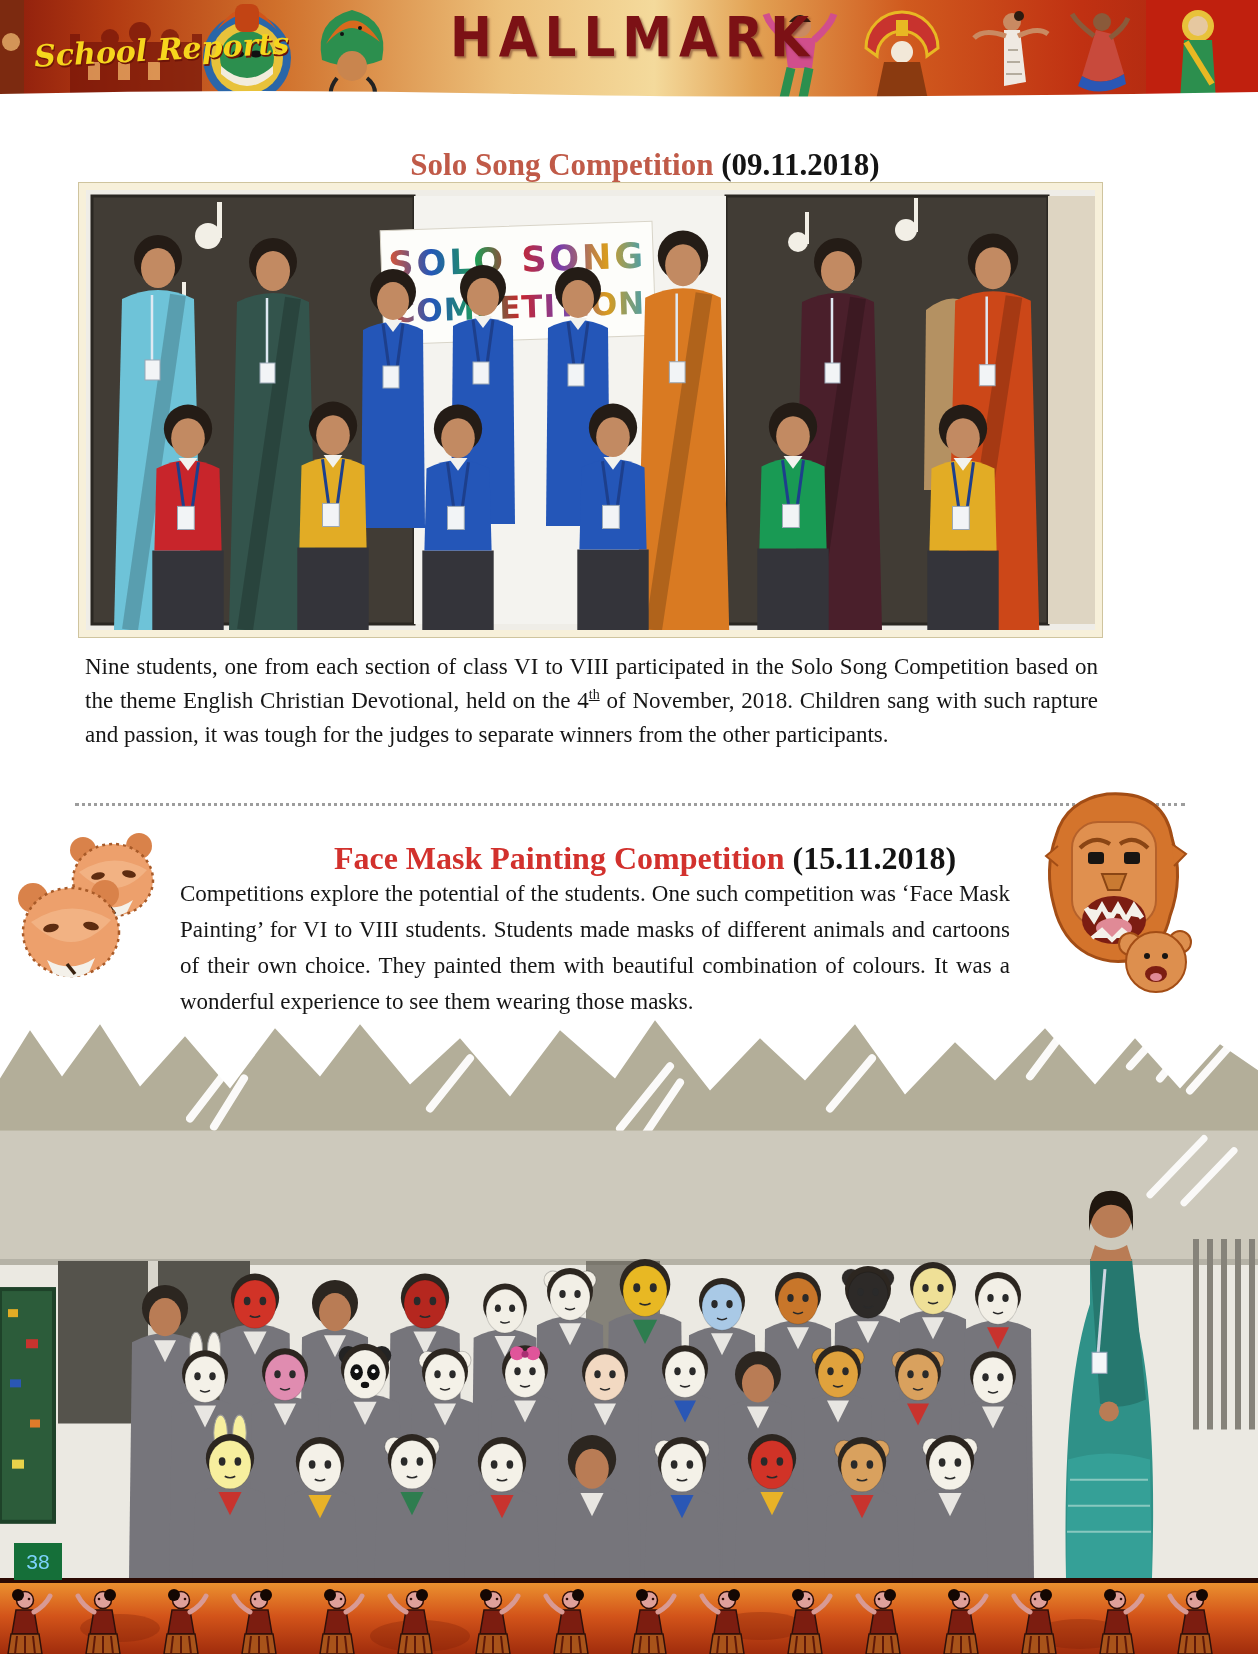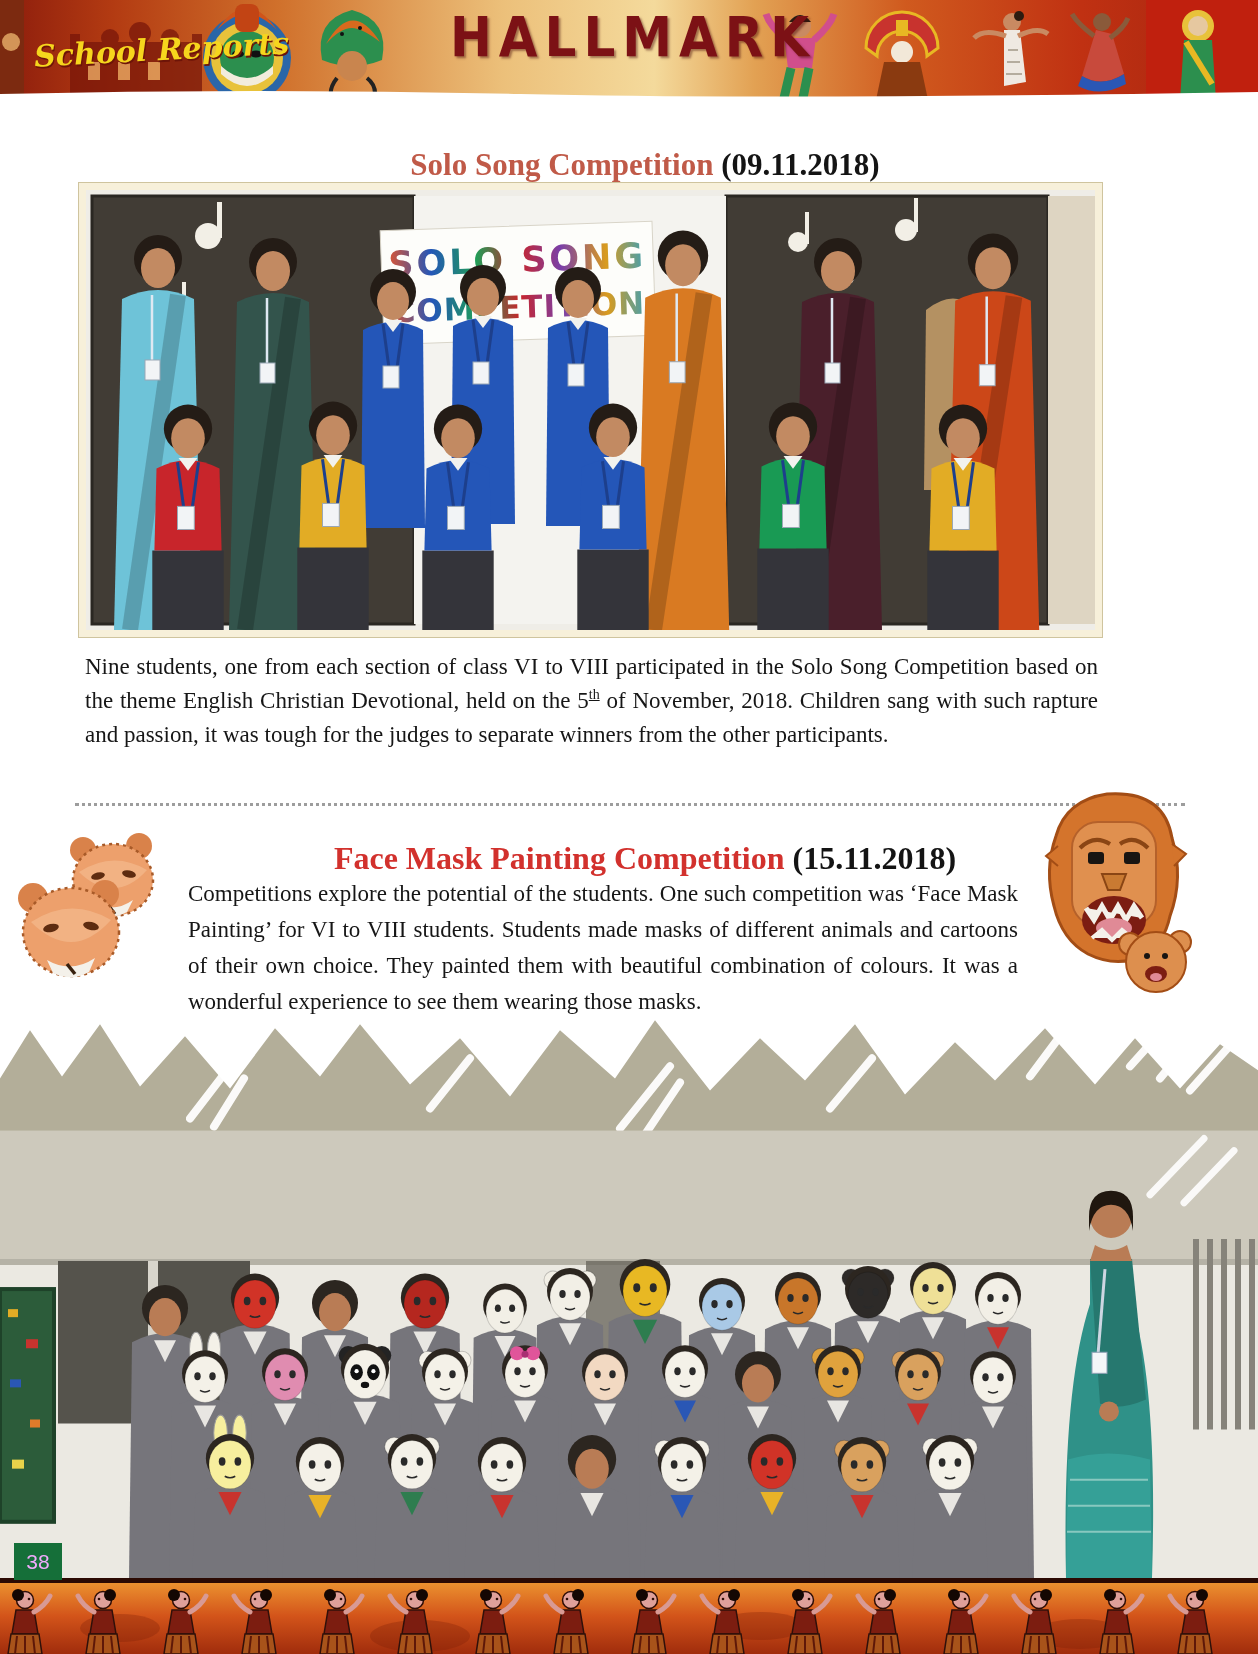--- a/index.html
+++ b/index.html
@@ -28,37 +28,37 @@
   
   .photo1{position:absolute;left:78px;top:182px;width:1025px;height:456px;margin:0;
           background:#f7f0da;border:1px solid #cfc49e;padding:7px;box-sizing:border-box;z-index:2;}
   .photo1 svg{display:block;width:1009px;height:440px;}
 
   
   .para{position:absolute;margin:0;color:#161616;font-family:"Liberation Serif",serif;
         font-size:23px;line-height:34px;text-align:justify;z-index:4;}
   .para sup{font-size:14px;line-height:0;text-decoration:underline;}
   .para1{left:85px;top:650px;width:1013px;}
-  .para2{left:180px;top:876px;width:830px;line-height:36px;margin-left:8px;}
+  .para2{left:180px;top:876px;width:830px;line-height:36px;}
 
   
   .divider{position:absolute;left:75px;top:803px;width:1110px;height:0;
            border-top:3px dotted #9d9d9d;z-index:2;}
 
   
   .tigers{position:absolute;left:5px;top:824px;width:168px;height:164px;z-index:3;}
   .lion{position:absolute;left:1032px;top:786px;width:168px;height:216px;z-index:3;}
 
   
   .photo2{position:absolute;left:0;top:958px;width:1258px;height:620px;z-index:1;}
   .photo2 svg{display:block;width:100%;height:100%;}
 
   
   .badge{position:absolute;left:14px;top:1543px;width:48px;height:37px;background:#156f39;
-         color:#f0abfc;display:flex;align-items:center;justify-content:center;
+         color:#7dd3fc;display:flex;align-items:center;justify-content:center;
          font-family:"Liberation Sans",sans-serif;font-size:21px;z-index:5;}
 
   
   .folk{position:absolute;left:0;top:1578px;width:1258px;height:76px;z-index:4;}
   .folk svg{display:block;width:100%;height:100%;}
 </style>
 </head>
 <body>
 
 <div class="page">
@@ -277,21 +277,21 @@
           <circle cx="877" cy="238.7" r="24.150000000000002" fill="#241c16"></circle>
           <ellipse cx="877" cy="248.15" rx="16.8" ry="19.95" fill="#c28a62"></ellipse>
           <path d="M843.4 360.5 L845.5 278.6 Q877 261.8 908.5 278.6 L910.6 360.5 Z" fill="#e2ac25"></path>
           <path d="M867.55 268.1 L877 280.7 L886.45 268.1 Z" fill="#f2f2ee"></path>
           <path d="M866.5 272.3 L872.8 318.5 M887.5 272.3 L881.2 318.5" stroke="#1d3f8c" stroke-width="3" fill="none"></path>
           <rect x="866.5" y="316.4" width="16.8" height="23.1" fill="#f2f4f6" stroke="#9aa7b5"></rect>
         </g>
     </svg>
   </figure>
 
-  <p class="para para1"><span>Nine students, one from each section of class VI to VIII participated in the Solo Song Competition based on the theme English Christian Devotional, held on the 5</span><sup>th</sup><span> of November, 2018. Children sang with such rapture and passion, it was tough for the judges to separate winners from the other participants.</span></p>
+  <p class="para para1"><span>Nine students, one from each section of class VI to VIII participated in the Solo Song Competition based on the theme English Christian Devotional, held on the 4</span><sup>th</sup><span> of November, 2018. Children sang with such rapture and passion, it was tough for the judges to separate winners from the other participants.</span></p>
 
   <div class="divider"></div>
 
   <h2 class="sec-title title2"><span class="t-red2">Face Mask Painting Competition</span> <span class="t-date">(15.11.2018)</span></h2>
 
   <svg class="tigers" viewBox="0 0 168 164">
     <g transform="translate(108,56)">
       <circle cx="-30" cy="-30" r="13" fill="#d9824a"></circle>
         <circle cx="26" cy="-34" r="13" fill="#d9824a"></circle>
       <ellipse rx="40" ry="36" fill="#eda06c" stroke="#a85a28" stroke-width="2.5" stroke-dasharray="3 4"></ellipse>

